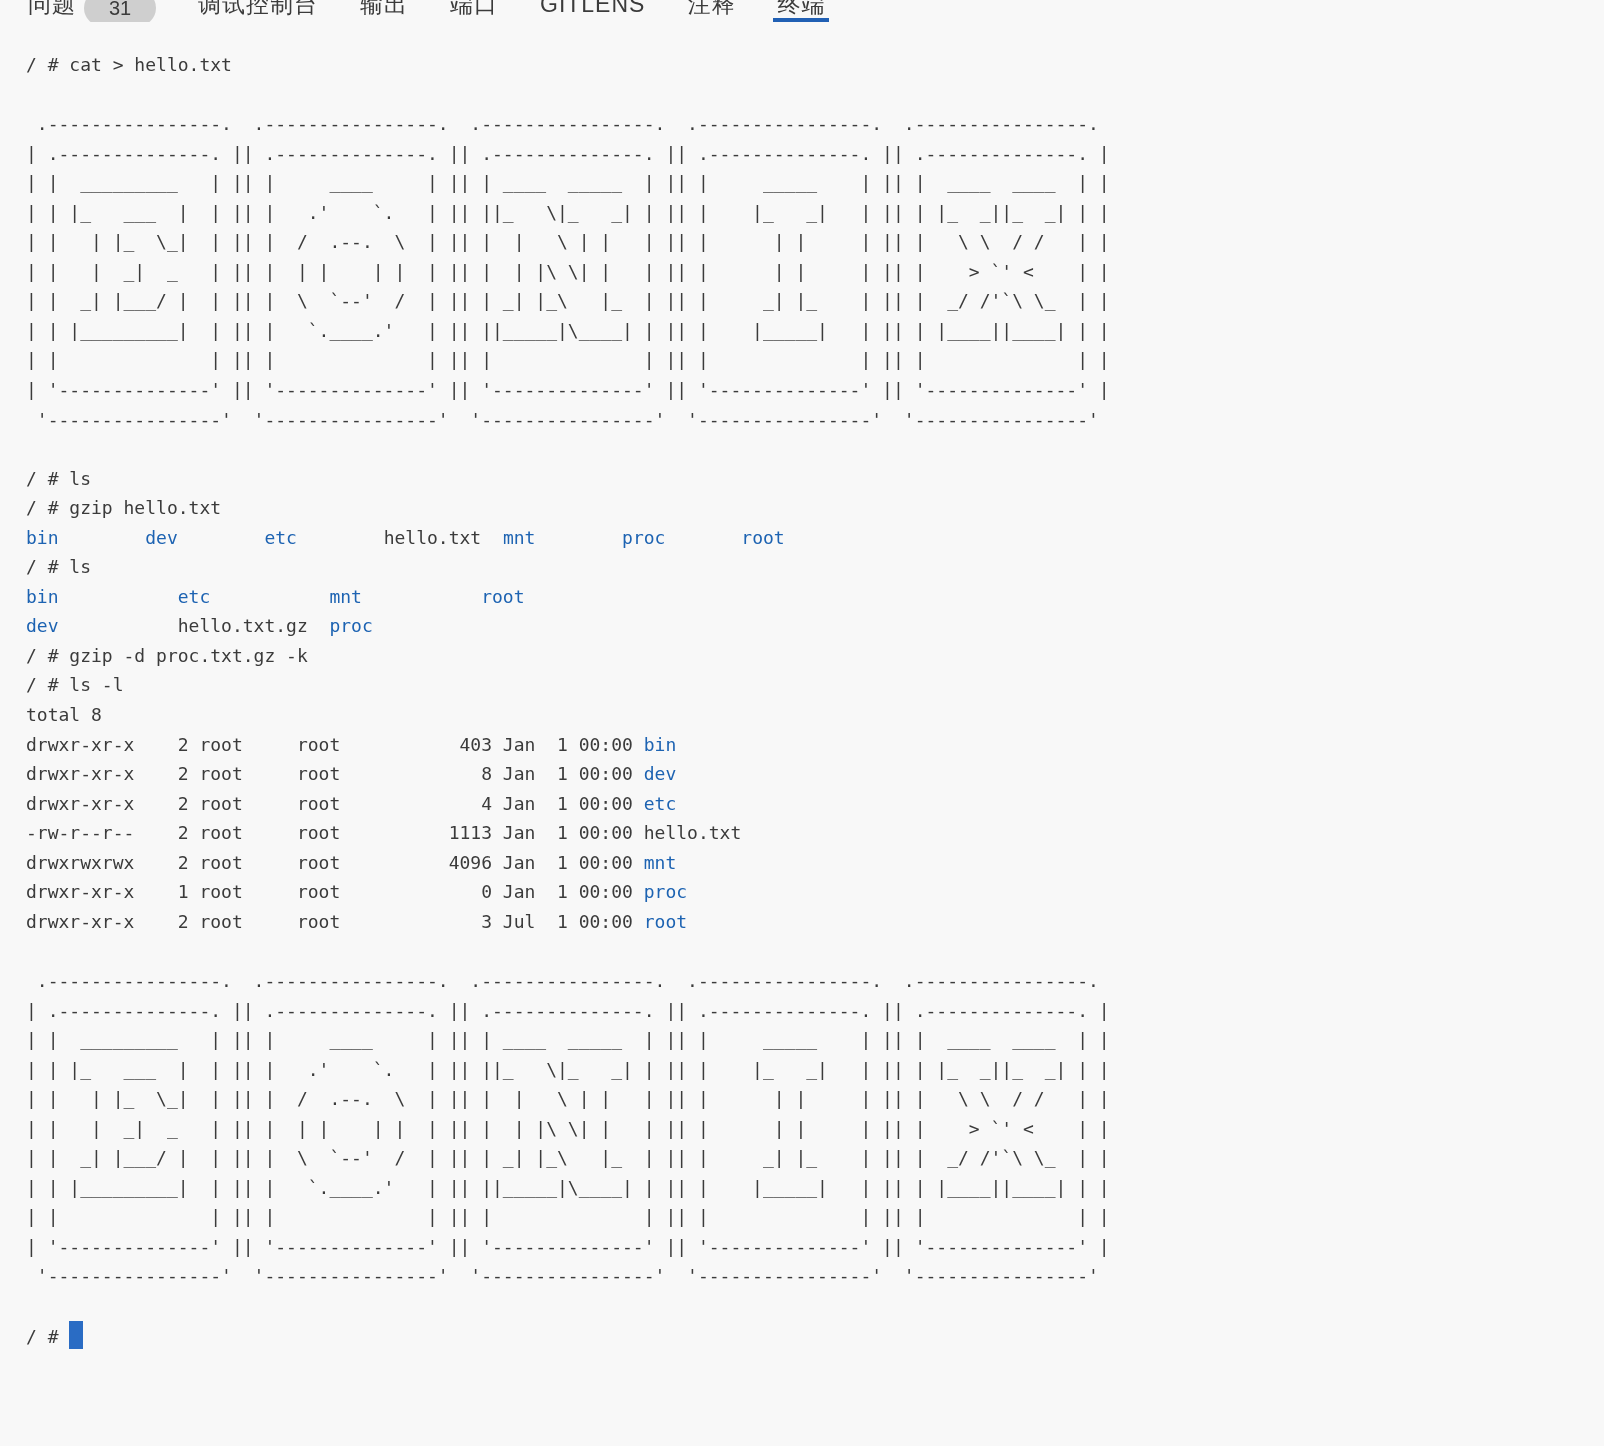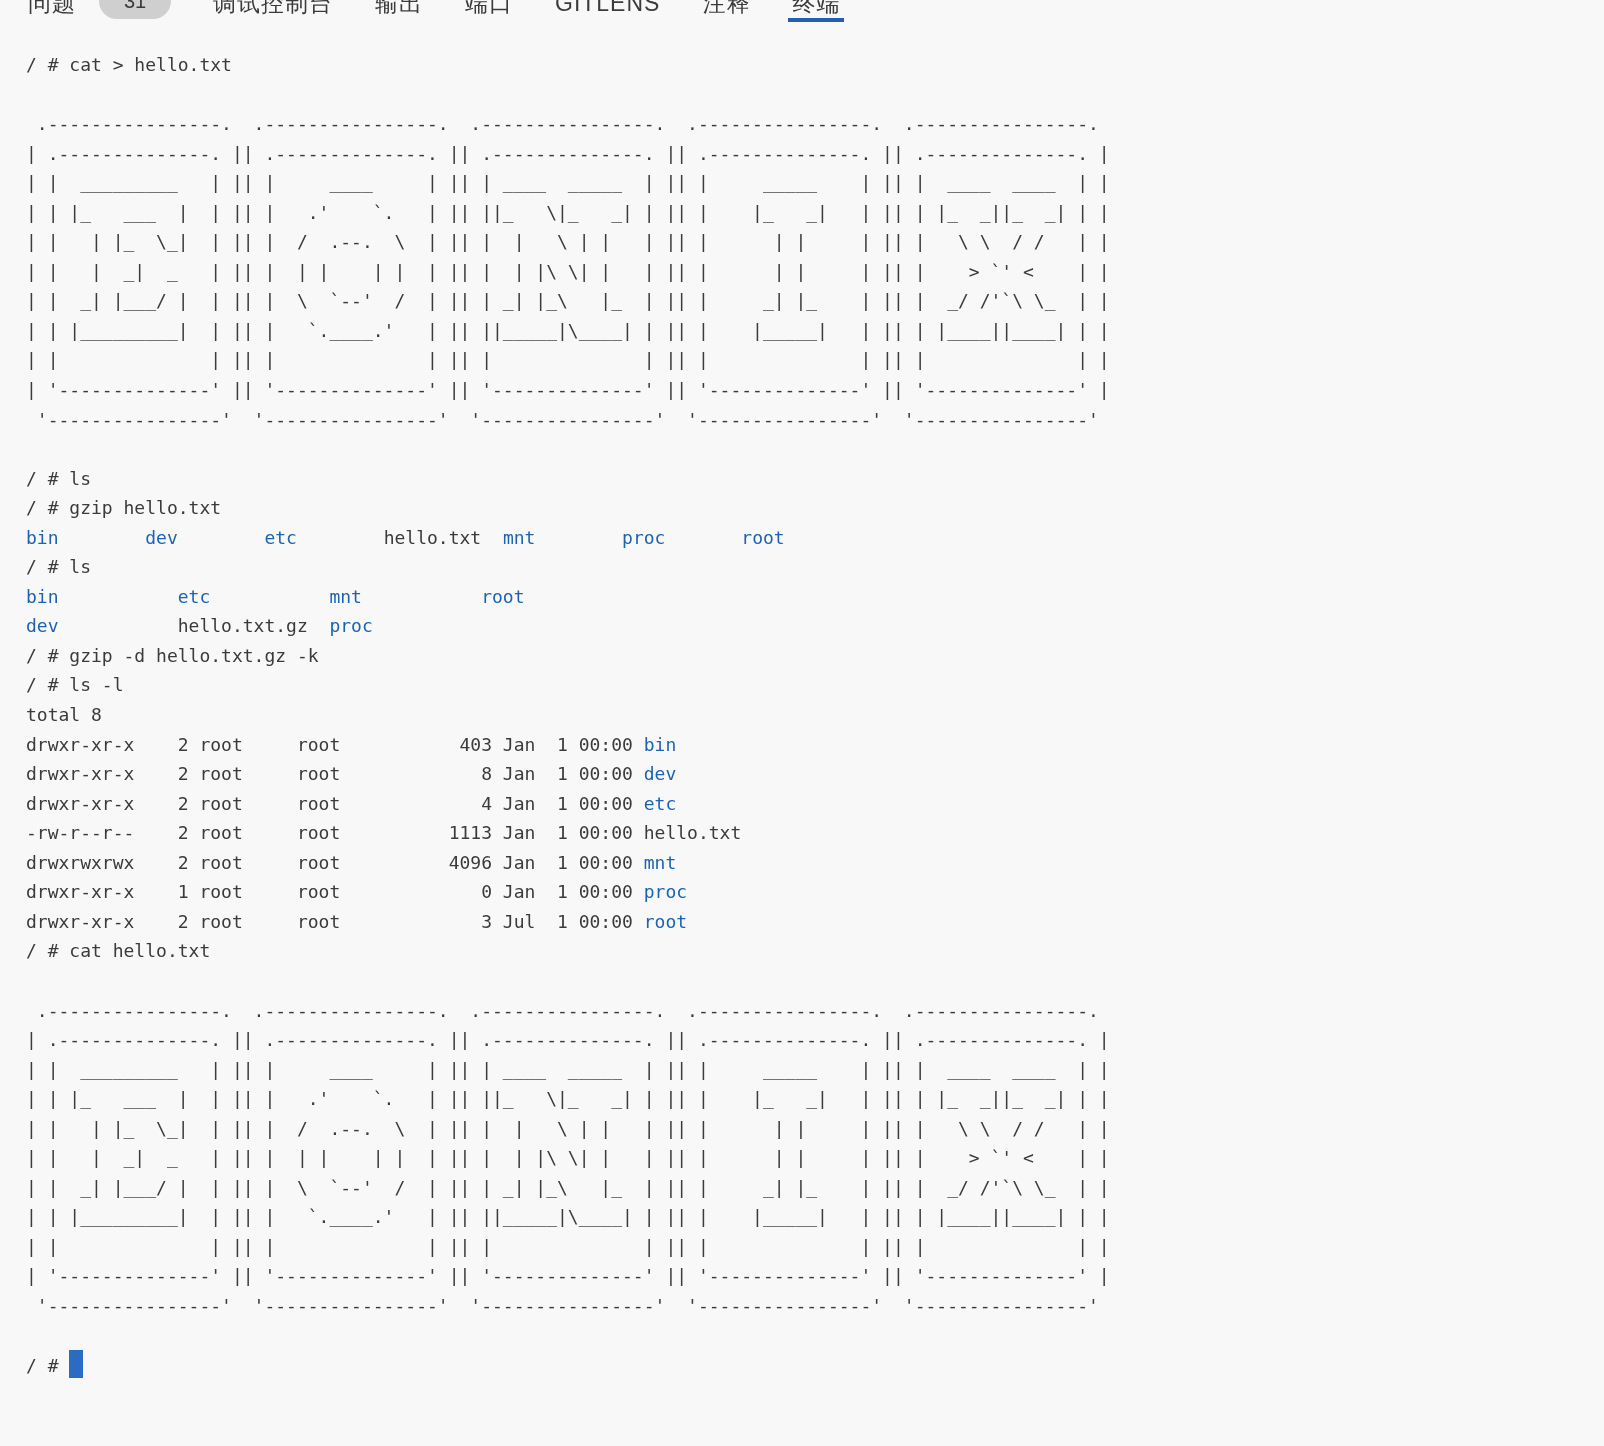--- a/index.html
+++ b/index.html
@@ -16,22 +16,22 @@
     display: flex;
     align-items: flex-end;
     padding-left: 28px;
     gap: 42px;
     background: #f8f8f8;
   }
   .tab {
     position: relative;
     height: 22px;
     display: flex;
-    align-items: flex-end;
-    gap: 23px;
+    align-items: center;
+    gap: 8px;
     cursor: pointer;
     flex: 0 0 auto;
   }
   .tab-label {
     font-size: 23px;
     line-height: 23px;
     color: #3b3b3b;
     letter-spacing: 1px;
     transform: translateY(-7px);
     white-space: nowrap;
@@ -123,31 +123,30 @@
       <div class="line">| |              | || |              | || |              | || |              | || |              | |</div>
       <div class="line">| '--------------' || '--------------' || '--------------' || '--------------' || '--------------' |</div>
       <div class="line"> '----------------'  '----------------'  '----------------'  '----------------'  '----------------' </div>
       <div class="line">&nbsp;</div>
       <div class="line"><span class="c-fg">/ # ls</span></div>
       <div class="line"><span class="c-fg">/ # gzip hello.txt</span></div>
       <div class="line"><span class="c-dir">bin        </span><span class="c-dir">dev        </span><span class="c-dir">etc        </span><span class="c-fg">hello.txt  </span><span class="c-dir">mnt        </span><span class="c-dir">proc       </span><span class="c-dir">root</span></div>
       <div class="line"><span class="c-fg">/ # ls</span></div>
       <div class="line"><span class="c-dir">bin           </span><span class="c-dir">etc           </span><span class="c-dir">mnt           </span><span class="c-dir">root</span></div>
       <div class="line"><span class="c-dir">dev           </span><span class="c-fg">hello.txt.gz  </span><span class="c-dir">proc</span></div>
-      <div class="line"><span class="c-fg">/ # gzip -d hello.txt.gz -k</span></div>
+      <div class="line"><span class="c-fg">/ # gzip -d proc.txt.gz -k</span></div>
       <div class="line"><span class="c-fg">/ # ls -l</span></div>
       <div class="line"><span class="c-fg">total 8</span></div>
       <div class="line"><span class="c-fg">drwxr-xr-x    2 root     root           403 Jan  1 00:00 </span><span class="c-dir">bin</span></div>
       <div class="line"><span class="c-fg">drwxr-xr-x    2 root     root             8 Jan  1 00:00 </span><span class="c-dir">dev</span></div>
       <div class="line"><span class="c-fg">drwxr-xr-x    2 root     root             4 Jan  1 00:00 </span><span class="c-dir">etc</span></div>
       <div class="line"><span class="c-fg">-rw-r--r--    2 root     root          1113 Jan  1 00:00 hello.txt</span></div>
       <div class="line"><span class="c-fg">drwxrwxrwx    2 root     root          4096 Jan  1 00:00 </span><span class="c-dir">mnt</span></div>
       <div class="line"><span class="c-fg">drwxr-xr-x    1 root     root             0 Jan  1 00:00 </span><span class="c-dir">proc</span></div>
       <div class="line"><span class="c-fg">drwxr-xr-x    2 root     root             3 Jul  1 00:00 </span><span class="c-dir">root</span></div>
-      <div class="line"><span class="c-fg">/ # cat hello.txt</span></div>
       <div class="line">&nbsp;</div>
       <div class="line"> .----------------.  .----------------.  .----------------.  .----------------.  .----------------. </div>
       <div class="line">| .--------------. || .--------------. || .--------------. || .--------------. || .--------------. |</div>
       <div class="line">| |  _________   | || |     ____     | || | ____  _____  | || |     _____    | || |  ____  ____  | |</div>
       <div class="line">| | |_   ___  |  | || |   .'    `.   | || ||_   \|_   _| | || |    |_   _|   | || | |_  _||_  _| | |</div>
       <div class="line">| |   | |_  \_|  | || |  /  .--.  \  | || |  |   \ | |   | || |      | |     | || |   \ \  / /   | |</div>
       <div class="line">| |   |  _|  _   | || |  | |    | |  | || |  | |\ \| |   | || |      | |     | || |    &gt; `' &lt;    | |</div>
       <div class="line">| |  _| |___/ |  | || |  \  `--'  /  | || | _| |_\   |_  | || |     _| |_    | || |  _/ /'`\ \_  | |</div>
       <div class="line">| | |_________|  | || |   `.____.'   | || ||_____|\____| | || |    |_____|   | || | |____||____| | |</div>
       <div class="line">| |              | || |              | || |              | || |              | || |              | |</div>

